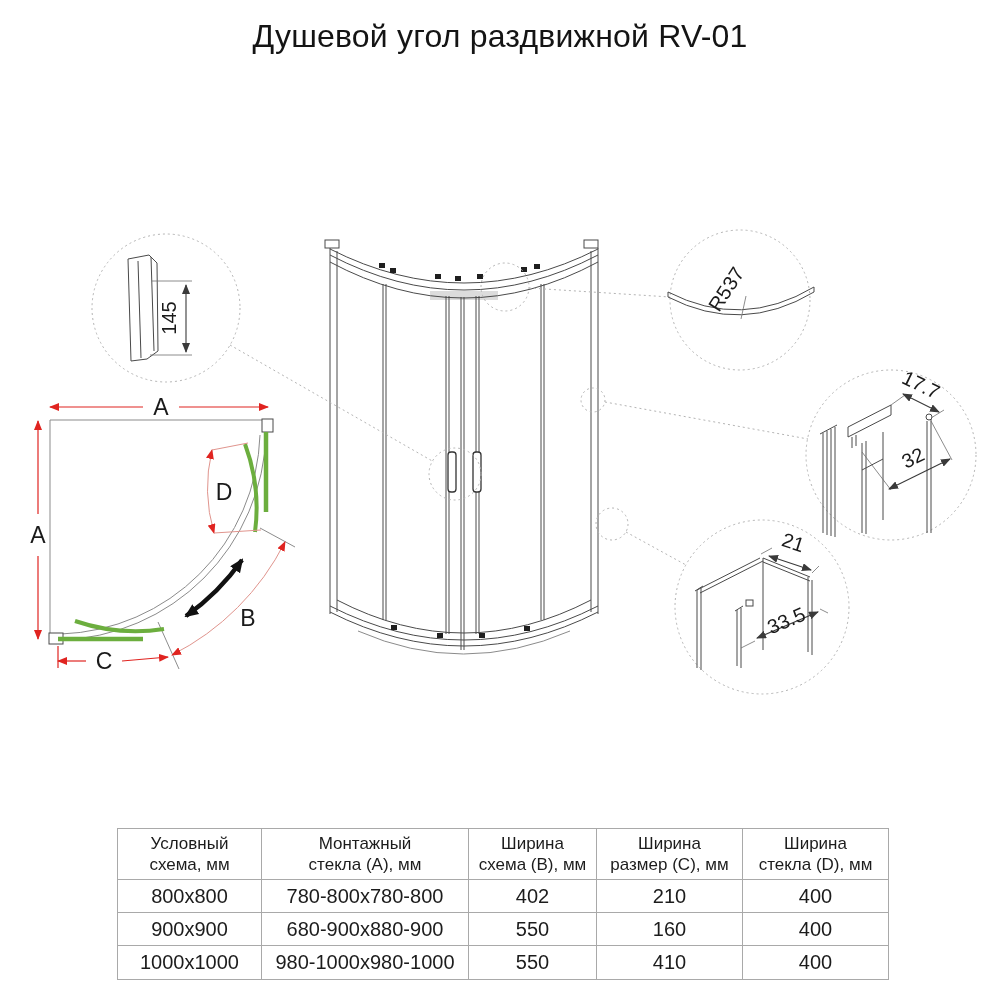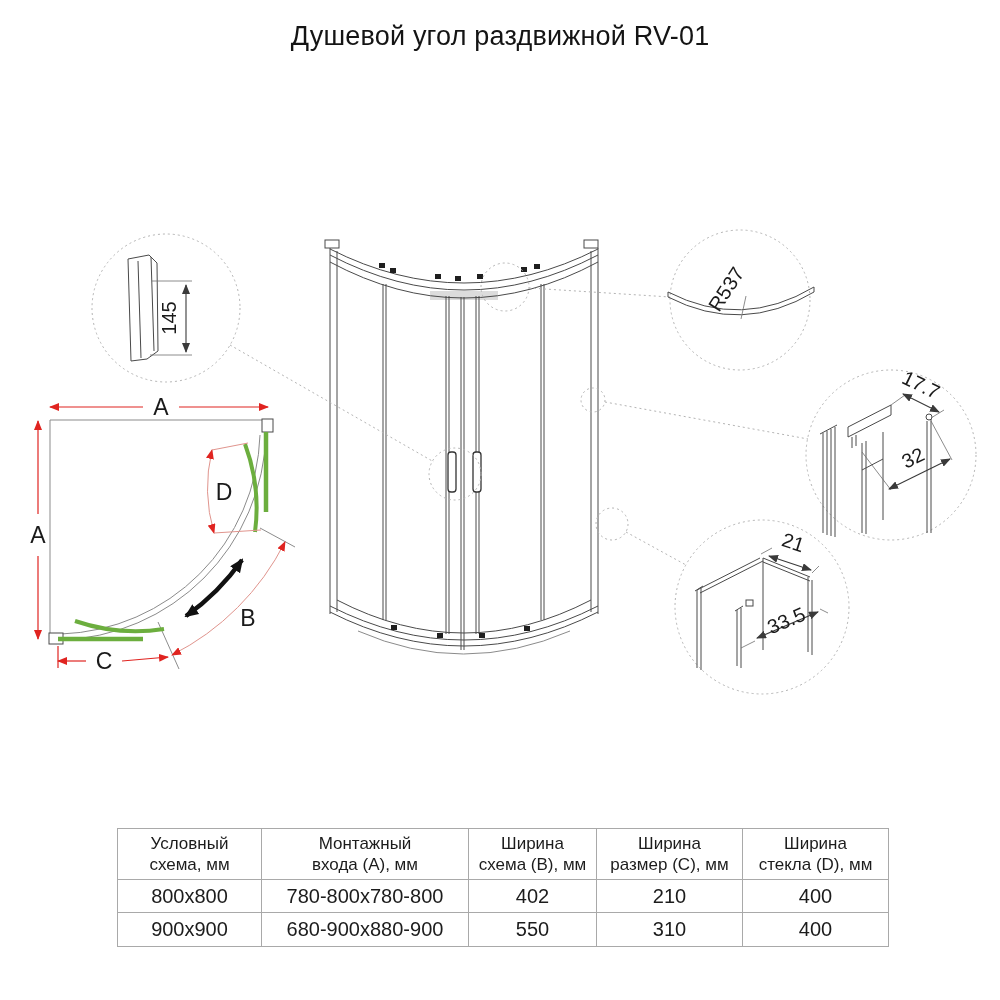--- a/index.html
+++ b/index.html
@@ -1,19 +1,19 @@
 <!DOCTYPE html>
 <html><head>
 <meta charset="utf-8">
 <style>
   html,body{margin:0;padding:0;background:#ffffff;}
   #page{position:relative;width:1000px;height:1000px;background:#ffffff;overflow:hidden;
         font-family:"Liberation Sans",sans-serif;color:#161616;}
   #title{position:absolute;top:16px;left:0;width:1000px;text-align:center;
-         font-size:27px;line-height:40px;color:#141414;letter-spacing:.2px;}
+         font-size:32px;line-height:40px;color:#141414;letter-spacing:.2px;}
   #drawing{position:absolute;left:0;top:0;}
   svg text{font-family:"Liberation Sans",sans-serif;fill:#1a1a1a;}
   .letter{font-size:23px;}
   .dim{font-size:20px;}
   .ln{stroke:#4a4a4a;stroke-width:1;fill:none;}
   .lt{stroke:#8b8b8b;stroke-width:1;fill:none;}
   .thin{stroke:#6f6f6f;stroke-width:.8;fill:none;}
   .dash{stroke:#b4b4b4;stroke-width:1;fill:none;stroke-dasharray:2 3;}
   .red{stroke:#e02420;stroke-width:1.2;fill:none;}
   .pink{stroke:#e0948d;stroke-width:1;fill:none;}
@@ -208,21 +208,21 @@
         <col style="width:146px">
     </colgroup>
     <tbody>
         <tr>
       <th>
         <div>Условный</div>
         <div>схема, мм</div>
       </th>
       <th>
         <div>Монтажный</div>
-        <div>входа (А), мм</div>
+        <div>стекла (А), мм</div>
       </th>
       <th>
         <div>Ширина</div>
         <div>схема (В), мм</div>
       </th>
       <th>
         <div>Ширина</div>
         <div>размер (С), мм</div>
       </th>
       <th>
@@ -234,19 +234,26 @@
       <td>800x800</td>
       <td>780-800x780-800</td>
       <td>402</td>
       <td>210</td>
       <td>400</td>
     </tr>
     <tr>
       <td>900x900</td>
       <td>680-900x880-900</td>
       <td>550</td>
-      <td>310</td>
+      <td>160</td>
+      <td>400</td>
+    </tr>
+    <tr>
+      <td>1000x1000</td>
+      <td>980-1000x980-1000</td>
+      <td>550</td>
+      <td>410</td>
       <td>400</td>
     </tr>
   </tbody>
     </table>
 
 </div>
 
 </body></html>

